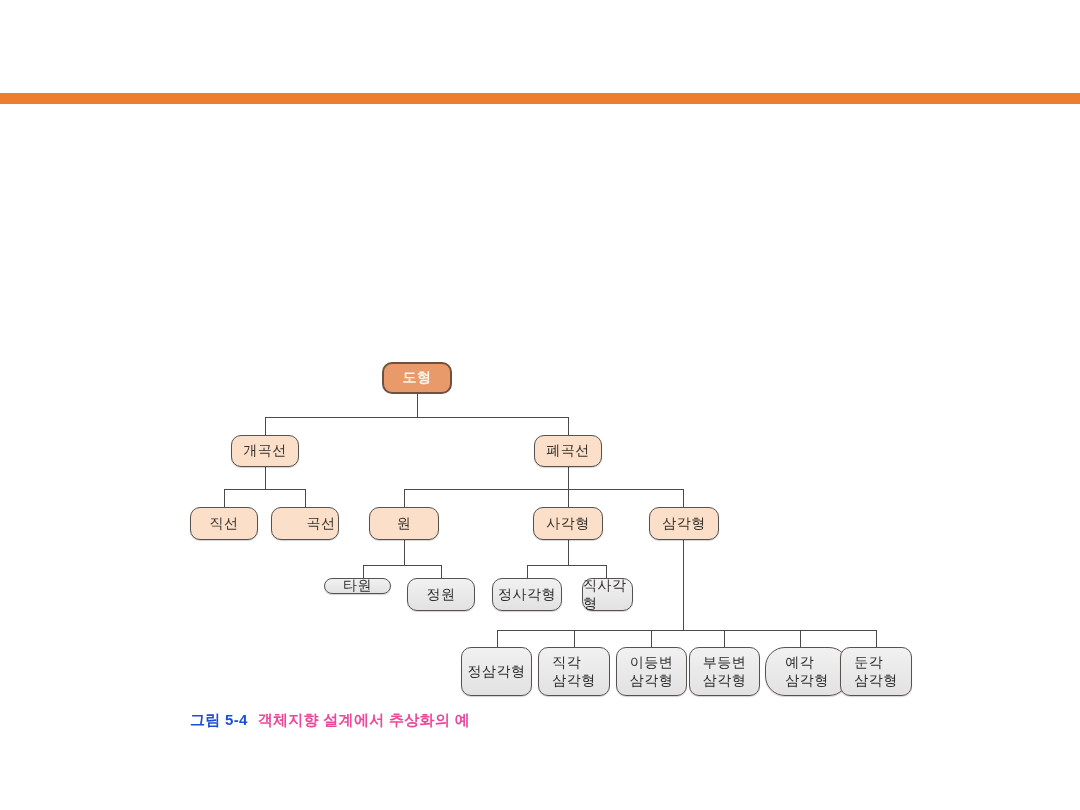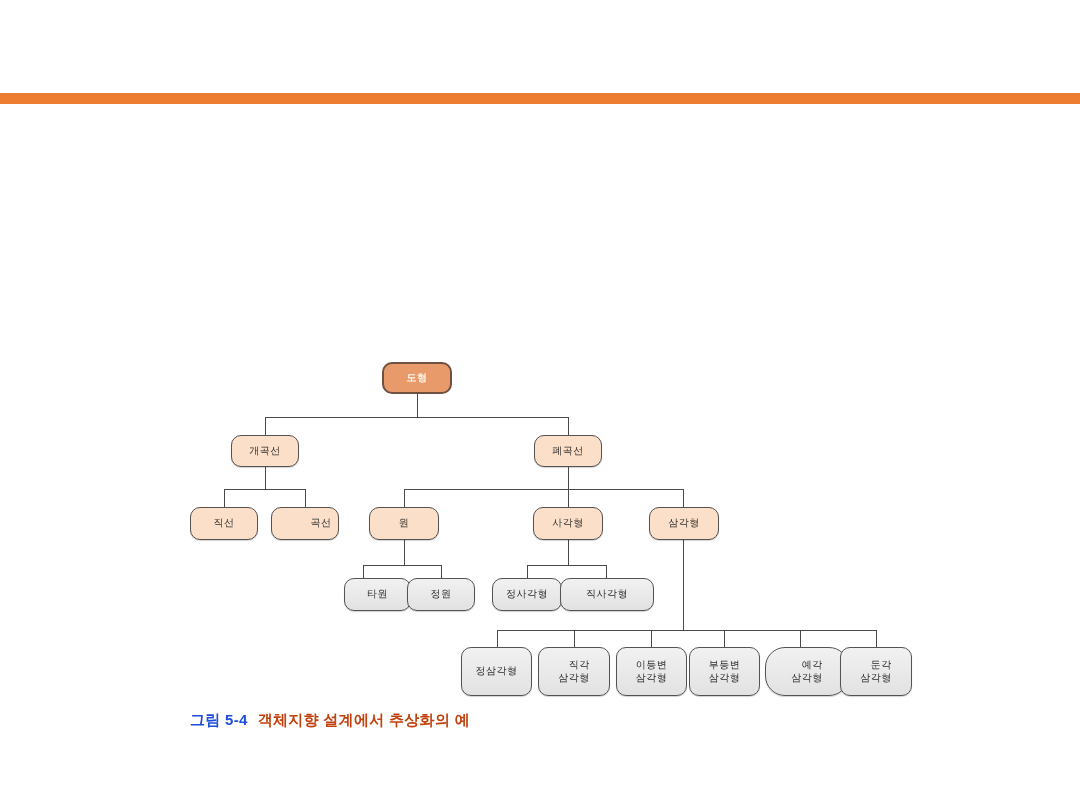--- a/index.html
+++ b/index.html
@@ -19,23 +19,23 @@
   
   .line { position: absolute; background: #4a4a4a; }
   .line.h { height: 1px; }
   .line.v { width: 1px; }
 
   
   .node {
     position: absolute;
     box-sizing: border-box;
     display: flex; align-items: center; justify-content: center;
-    text-align: right;
+    text-align: left;
     border-radius: 10px;
-    font-size: 10px;
+    font-size: 14px;
     line-height: 1.25;
     white-space: pre-line;
     color: #332f2b;
     letter-spacing: 0.5px;
   }
   .node-root {
     background: #E99A6B;
     border: 2px solid #6e5140;
     color: #fdf3ea;
     font-weight: bold;
@@ -51,21 +51,21 @@
     box-shadow: 0 1px 1px rgba(0,0,0,0.18);
     color: #2b2b2b;
   }
 
   .caption {
     position: absolute; left: 190px; top: 711px;
     font-size: 15px; font-weight: bold;
     letter-spacing: 0.3px;
   }
   .caption .fig-label { color: #1d4ed8; margin-right: 10px; }
-  .caption .fig-title { color: #c2410c; }
+  .caption .fig-title { color: #ec4899; }
 </style>
 </head>
 <body>
 
 <div class="slide">
 
   <div class="top-bar"></div>
 
   <div class="line v" style="left:417px; top:393px; height:24px;"></div>
   <div class="line h" style="left:265px; top:417px; width:304px;"></div>
@@ -106,24 +106,24 @@
 
   <div class="node node-peach" style="left:231px; top:435px; width:68px; height:32px;">개곡선</div>
   <div class="node node-peach" style="left:534px; top:435px; width:68px; height:32px;">폐곡선</div>
 
   <div class="node node-peach" style="left:190px; top:507px; width:68px; height:33px;">직선</div>
   <div class="node node-peach" style="left:271px; top:507px; width:68px; height:33px;padding-left:32px;">곡선</div>
   <div class="node node-peach" style="left:369px; top:507px; width:70px; height:33px;">원</div>
   <div class="node node-peach" style="left:533px; top:507px; width:70px; height:33px;">사각형</div>
   <div class="node node-peach" style="left:649px; top:507px; width:70px; height:33px;">삼각형</div>
 
-  <div class="node node-gray" style="left:344px; top:578px; width:67px; height:33px;">타원</div>
+  <div class="node node-gray" style="left:324px; top:578px; width:67px; height:16px;">타원</div>
   <div class="node node-gray" style="left:407px; top:578px; width:68px; height:33px;">정원</div>
   <div class="node node-gray" style="left:492px; top:578px; width:70px; height:33px;">정사각형</div>
-  <div class="node node-gray" style="left:560px; top:578px; width:94px; height:33px;">직사각형</div>
+  <div class="node node-gray" style="left:582px; top:578px; width:51px; height:33px;">직사각형</div>
 
   <div class="node node-gray" style="left:461px; top:647px; width:71px; height:49px;">정삼각형</div>
   <div class="node node-gray" style="left:538px; top:647px; width:72px; height:49px;">직각
 삼각형</div>
   <div class="node node-gray" style="left:616px; top:647px; width:71px; height:49px;">이등변
 삼각형</div>
   <div class="node node-gray" style="left:689px; top:647px; width:71px; height:49px;">부등변
 삼각형</div>
   <div class="node node-gray" style="left:765px; top:647px; width:84px; height:49px;border-radius:20px;">예각
 삼각형</div>

